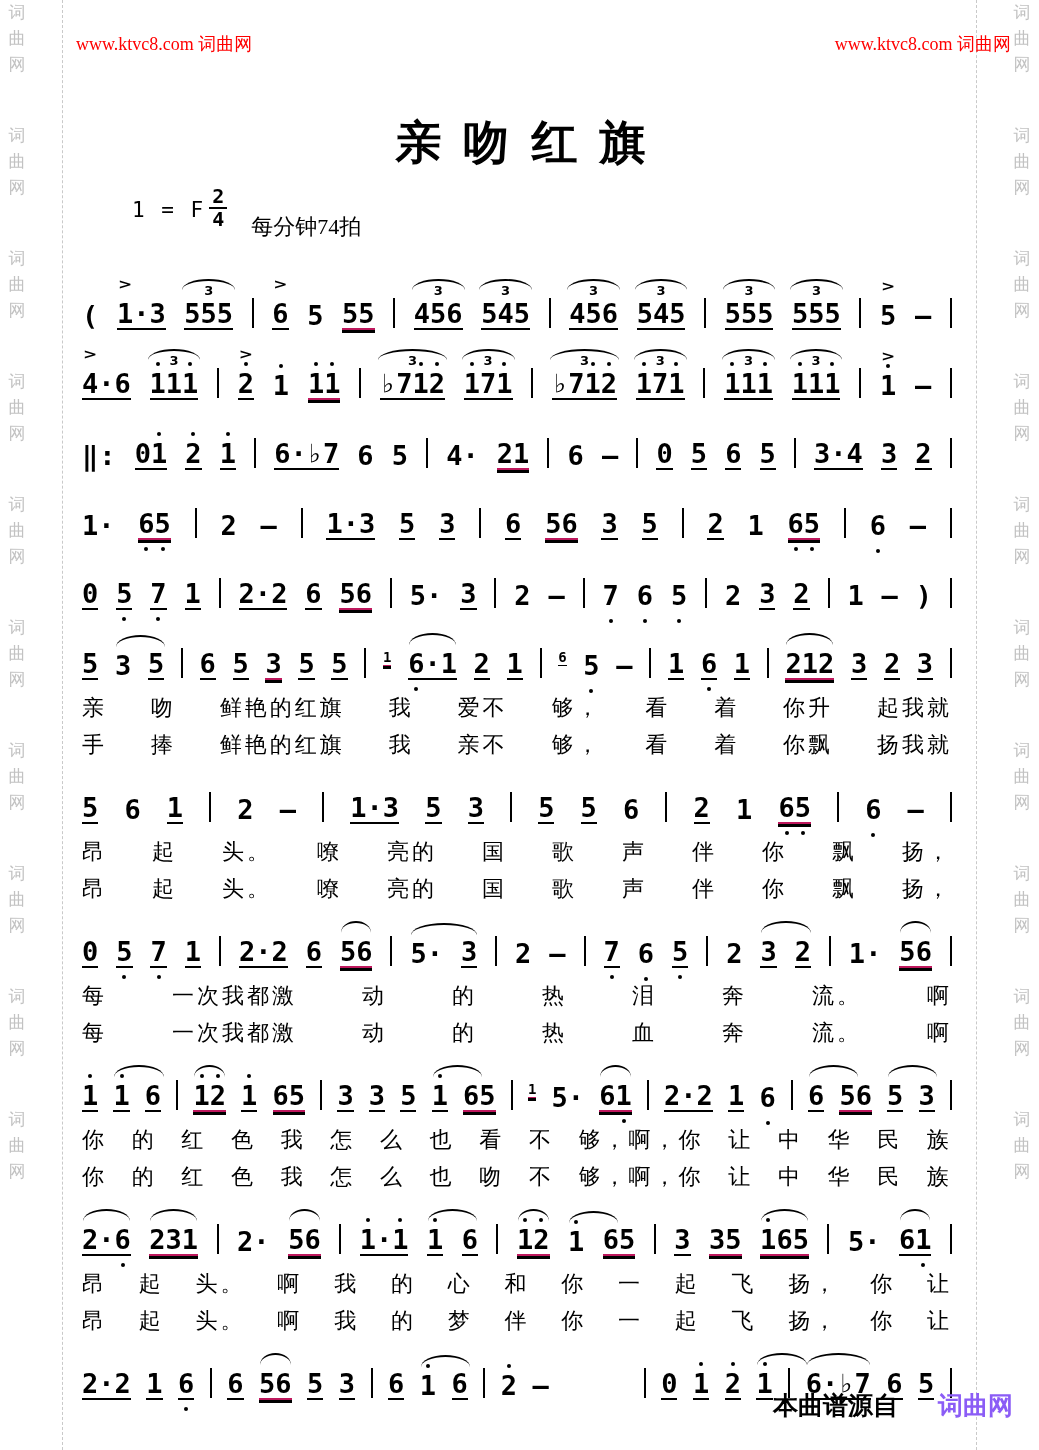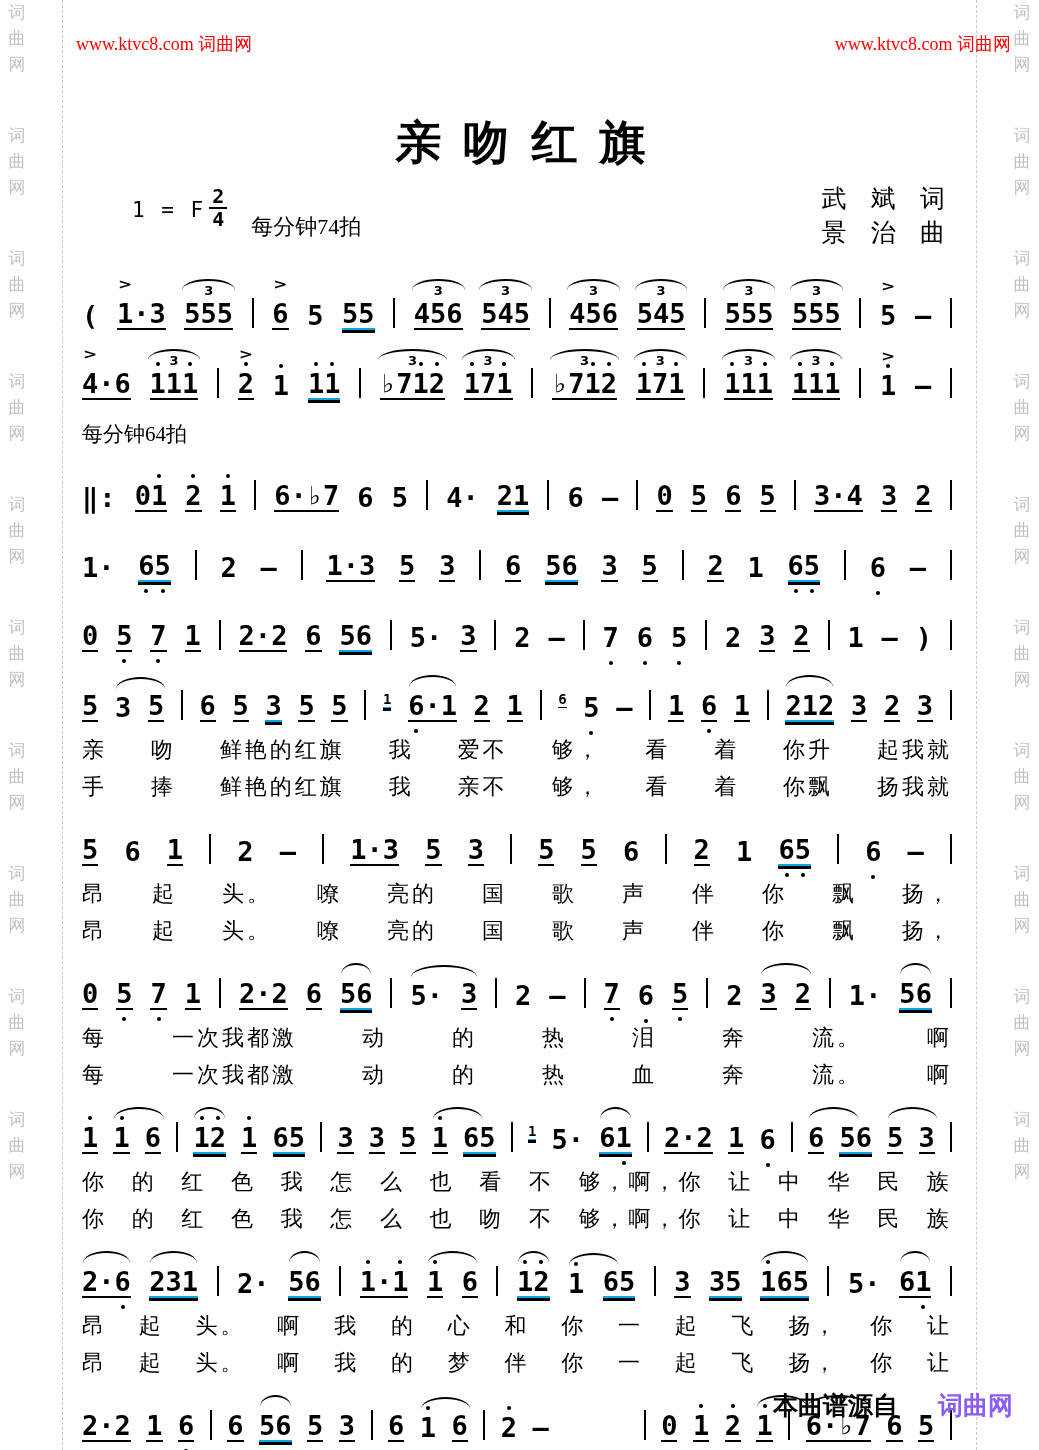--- a/index.html
+++ b/index.html
@@ -32,21 +32,21 @@
 
   
   .music{margin:0 85px 0 80px;}
   .tempo2{font-size:21px;margin:14px 0 0 2px;}
   .system{margin-top:2px;}
   .notes-row{display:flex;align-items:flex-end;justify-content:space-between;
              padding:30px 2px 6px 2px;font-family:"DejaVu Sans Mono",monospace;font-weight:bold;}
   .tok{position:relative;font-size:27px;line-height:1.05;white-space:nowrap;}
   .tok b{position:relative;display:inline-block;font-weight:bold;}
   .tok.u1{border-bottom:2px solid #000;}
-  .tok.u2{border-bottom:2px solid #0ea5e9;box-shadow:0 3px 0 #000;}
+  .tok.u2{border-bottom:2px solid #be185d;box-shadow:0 3px 0 #000;}
   .tok.g{font-size:14px;transform:translateY(-14px);border-bottom-width:1.5px;}
   .tok.rep{letter-spacing:1px;}
   .bar{width:0;border-left:2px solid #000;height:30px;margin-bottom:2px;}
   .spacer{flex:0 0 64px;}
   .da::after,.db::after{content:'';position:absolute;left:50%;margin-left:-2px;width:4px;height:4px;
         border-radius:50%;background:#000;}
   .da::after{top:-8px;}
   .db::after{bottom:-13px;}
   .tri,.acc,.slur{font-style:normal;}
   .tri{position:absolute;left:-2px;right:-2px;top:-24px;height:14px;text-align:center;}
@@ -183,24 +183,20 @@
 
   <div class="meta">
     <div class="keyline">
       <span class="keysig">1 = F</span>
       <span class="frac">
         <b>2</b>
         <b>4</b>
       </span>
       <span class="tempo1">每分钟74拍</span>
     </div>
-    <div class="credits">
-      <div>武 斌 词</div>
-      <div>景 治 曲</div>
-    </div>
   </div>
 
   <div class="music">
       <div class="system">
         <div class="notes-row">
           <span class="tok"><b>(</b></span>
           <span class="tok u1"><b>1</b><b>·</b><b>3</b><i class="acc">&gt;</i></span>
           <span class="tok u1"><b>5</b><b>5</b><b>5</b><i class="tri"><b>3</b></i></span>
           <span class="bar"></span>
           <span class="tok u1"><b>6</b><i class="acc">&gt;</i></span>
@@ -237,21 +233,20 @@
           <span class="tok u1"><b class="da">1</b><b>7</b><b class="da">1</b><i class="tri"><b>3</b></i></span>
           <span class="bar"></span>
           <span class="tok u1"><b class="da">1</b><b class="da">1</b><b class="da">1</b><i class="tri"><b>3</b></i></span>
           <span class="tok u1"><b class="da">1</b><b class="da">1</b><b class="da">1</b><i class="tri"><b>3</b></i></span>
           <span class="bar"></span>
           <span class="tok"><b class="da">1</b><i class="acc">&gt;</i></span>
           <span class="tok"><b>—</b></span>
           <span class="bar"></span>
         </div>
       </div>
-      <div class="tempo2">每分钟64拍</div>
       <div class="system">
         <div class="notes-row">
           <span class="tok rep"><b>‖</b><b>:</b></span>
           <span class="tok u1"><b>0</b><b class="da">1</b></span>
           <span class="tok u1"><b class="da">2</b></span>
           <span class="tok u1"><b class="da">1</b></span>
           <span class="bar"></span>
           <span class="tok u1"><b>6</b><b>·</b><b>♭</b><b>7</b></span>
           <span class="tok"><b>6</b></span>
           <span class="tok"><b>5</b></span>

